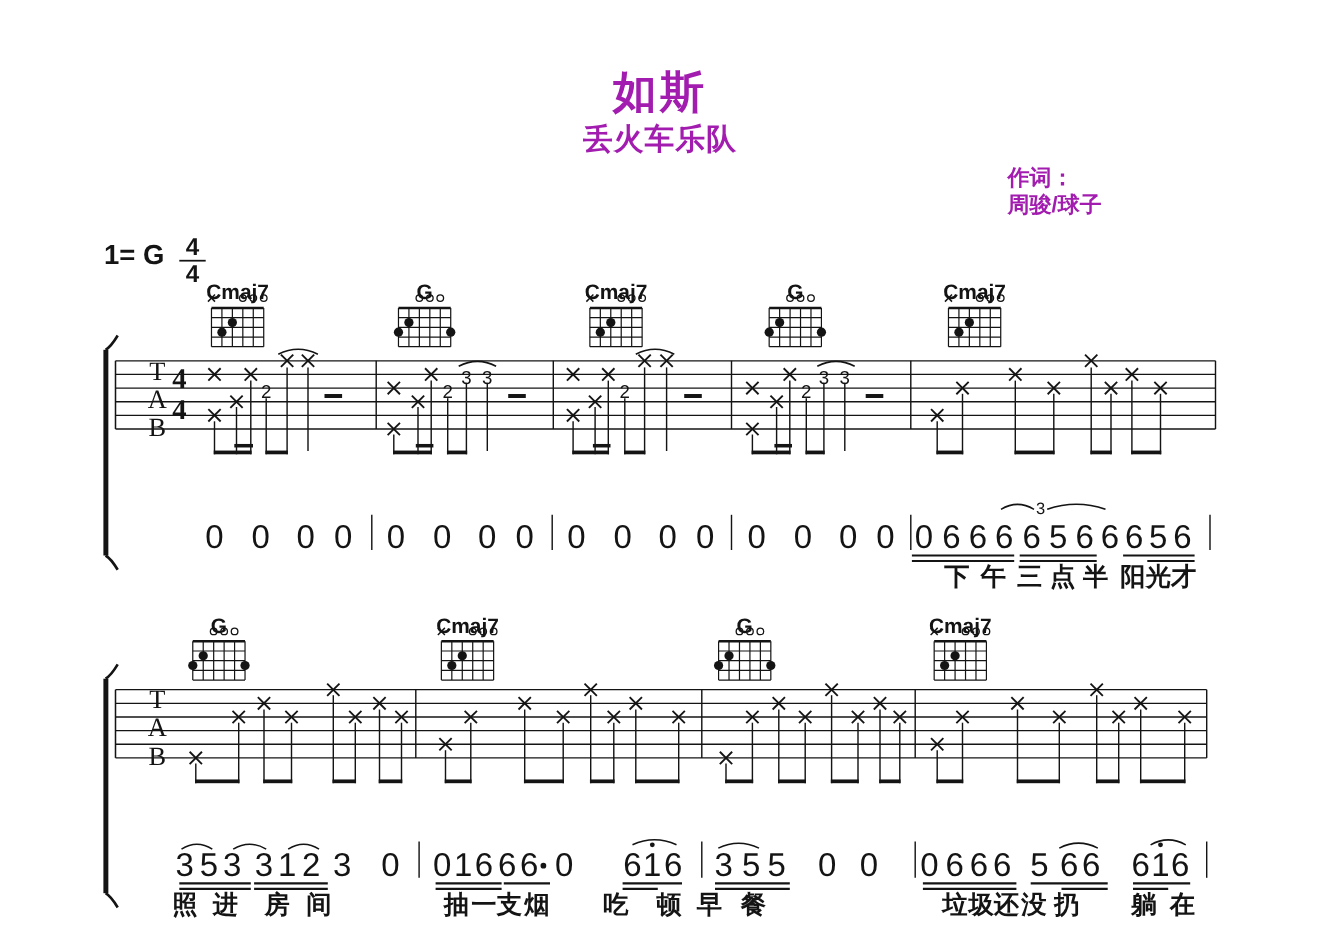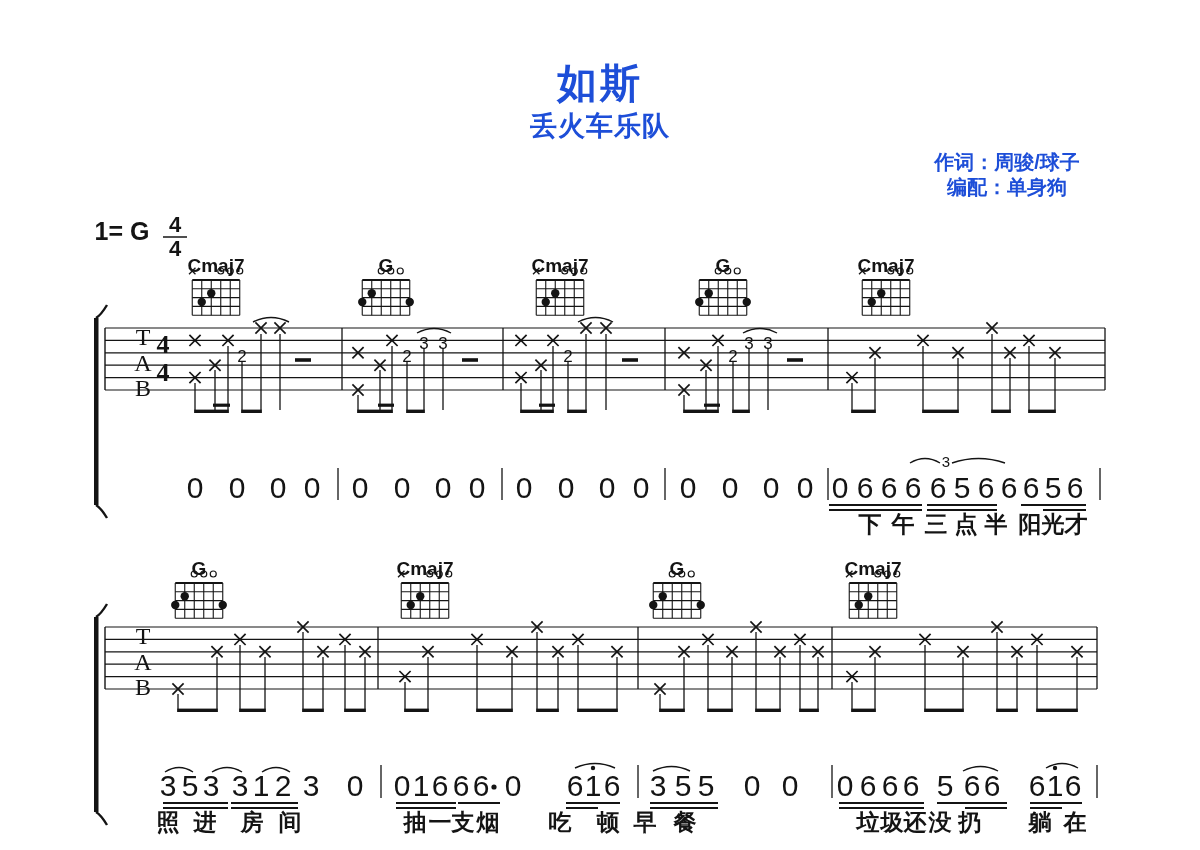--- a/index.html
+++ b/index.html
@@ -1,48 +1,44 @@
 <!DOCTYPE html>
 <html><head>
 <meta charset="utf-8">
 <style>
   html,body { margin:0; padding:0; background:#ffffff; }
   .page {
     position:relative; width:1200px; height:850px; background:#ffffff;
-    font-family:"Liberation Sans", sans-serif; color:#1d4ed8; overflow:hidden;border-radius:32px;
+    font-family:"Liberation Sans", sans-serif; color:#a21caf; overflow:hidden;border-radius:32px;
   }
   .title {
     position:absolute; top:56px; left:0; width:1200px; text-align:center;
     font-size:40px; font-weight:bold; letter-spacing:3px;
   }
   .subtitle {
     position:absolute; top:108px; left:0; width:1200px; text-align:center;
     font-size:27px; font-weight:bold; letter-spacing:1px;
   }
   .credits {
     position:absolute; left:916px; top:150px; width:182px;
     font-size:20px; font-weight:bold; line-height:24.5px;
   }
-  .credit-row { display:flex; justify-content:center; white-space:nowrap; }
+  .credit-row { display:flex; justify-content:center; white-space:nowrap;flex-direction:column; }
   svg.score { position:absolute; left:0; top:0; }
 </style>
 </head>
 <body>
 
 <div class="page">
   <div class="title">如斯</div>
   <div class="subtitle">丢火车乐队</div>
   <div class="credits">
     <div class="credit-row">
       <span>作词：</span>
       <span>周骏/球子</span>
-    </div>
-    <div class="credit-row">
-      <span>编配：</span>
-      <span>单身狗</span>
     </div>
   </div>
   <svg class="score" width="1200" height="850" viewBox="0 0 1200 850">
       <g>
         <g>
           <rect x="94" y="318" width="4.5" height="187" fill="#141414"></rect>
           <path d="M 96 318 Q 101 315 107 305" fill="none" stroke="#141414" stroke-width="2.4"></path>
           <path d="M 96 505 Q 101 508 107 518" fill="none" stroke="#141414" stroke-width="2.4"></path>
         </g>
         <g>

